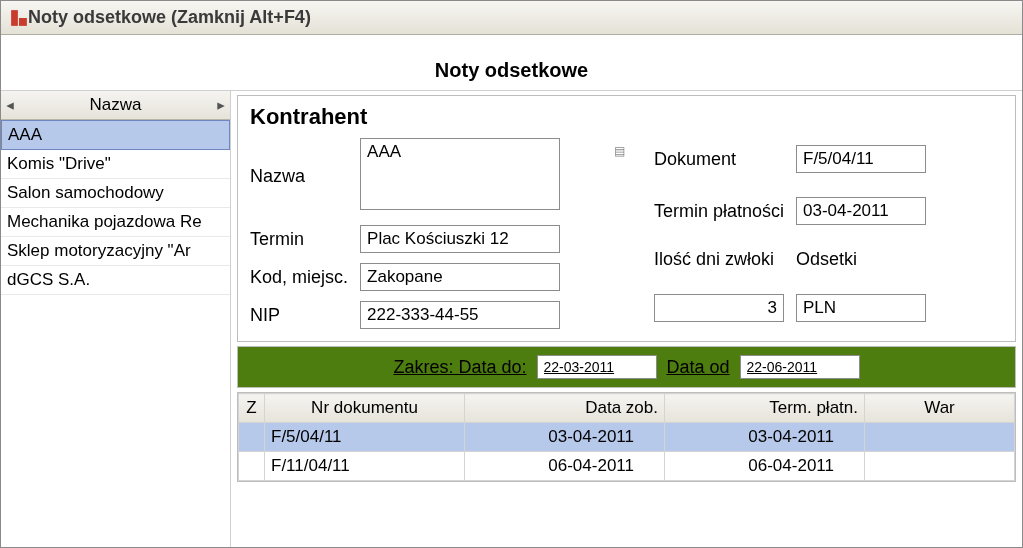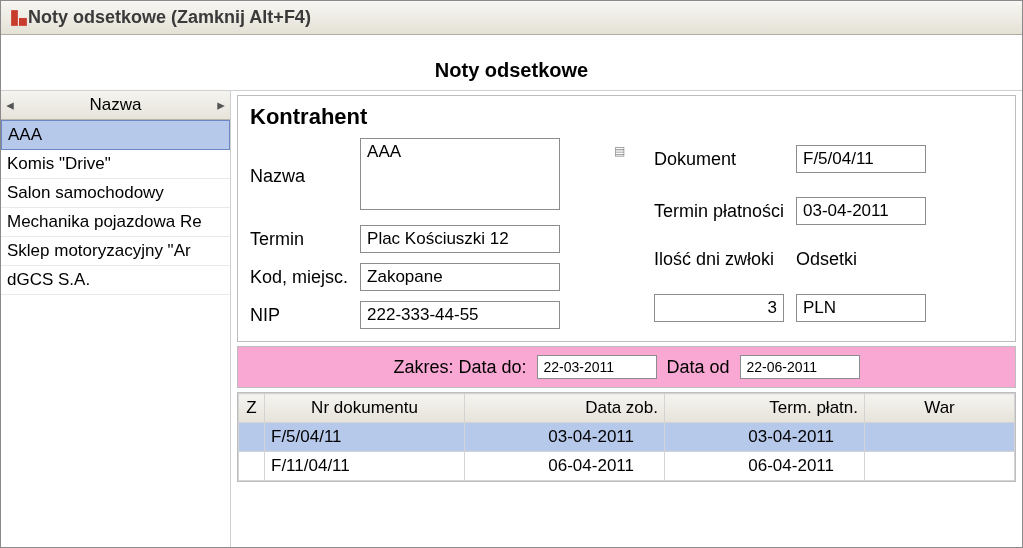--- a/index.html
+++ b/index.html
@@ -148,26 +148,27 @@
     color: #888;
     font-size: 12px;
     pointer-events: none;
   }
   .form-right .input { width: 130px; text-align: left; }
   .form-right .input.num { text-align: right; }
   .range-bar {
     border: 1px solid #bdbdbd;
     margin: 0 6px 0 6px;
     padding: 8px 12px;
-    background: #f9a8d4;
+    background: #4d7c0f;
     display: flex;
     align-items: center;
     justify-content: center;
     gap: 10px;
     font-size: 18px;
+    text-decoration: underline;
   }
   .range-bar .input { width: 120px; font-size: 14px; }
   .table-wrap {
     margin: 4px 6px 0 6px;
     border: 1px solid #bdbdbd;
     background: #fff;
     overflow: hidden;
   }
   table {
     border-collapse: collapse;

